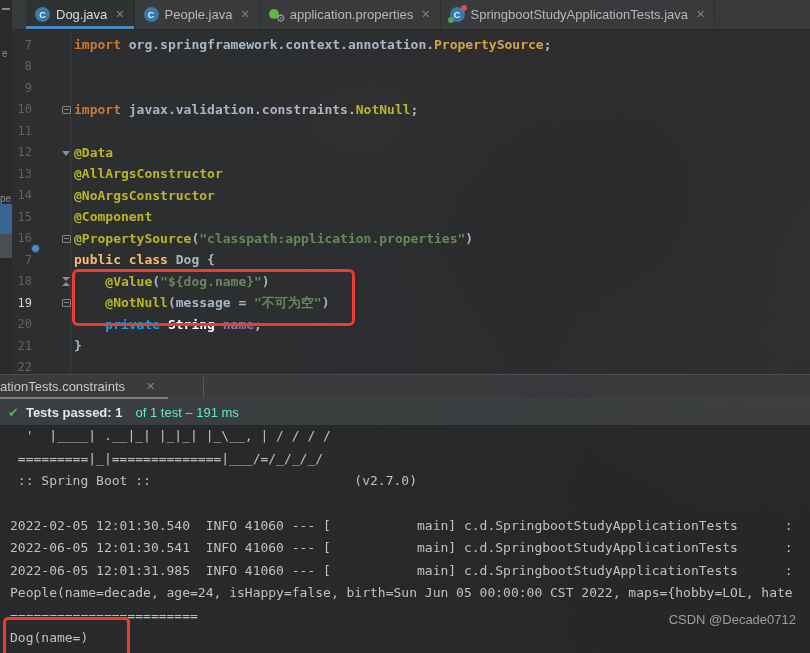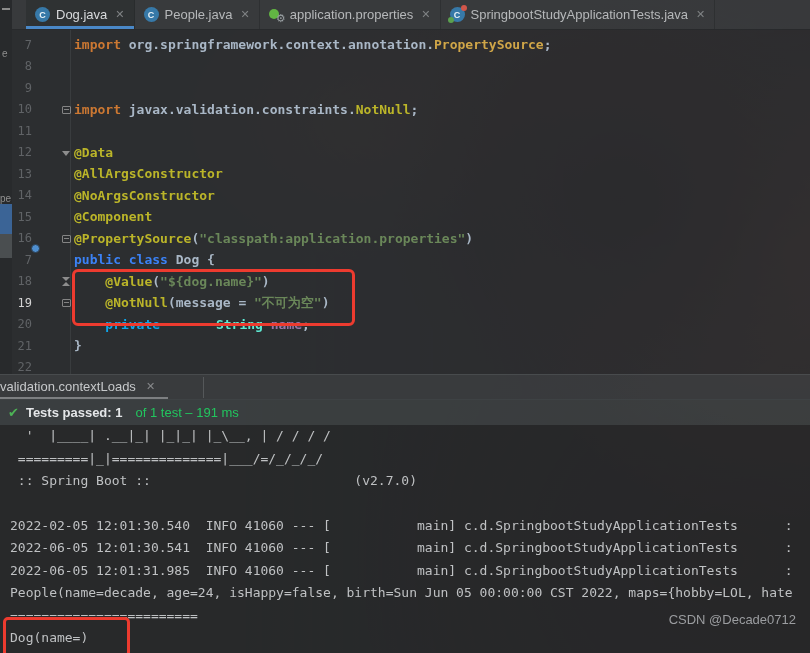--- a/index.html
+++ b/index.html
@@ -63,21 +63,21 @@
   .testtabs{position:absolute;left:0;top:374px;width:810px;height:25px;z-index:2;background:rgba(60,63,65,.88);
     border-top:1px solid rgba(88,91,93,.5);}
   .testtab-label{position:absolute;left:0;top:4px;font-size:13px;color:#c7c9cb;}
   .testtab-close{position:absolute;left:146px;top:5px;font-size:11px;color:#87898b;}
   .testtab-underline{position:absolute;left:0;top:22px;width:168px;height:2px;background:#7d7f81;}
   .testtab-divider{position:absolute;left:203px;top:2px;width:1px;height:21px;background:rgba(110,113,115,.55);}
   .teststatus{position:absolute;left:0;top:399px;width:810px;height:26px;z-index:2;background:rgba(64,68,70,.82);
     display:flex;align-items:center;font-size:13px;}
   .teststatus .check{color:#4db356;margin:0 7px 0 8px;font-size:13px;}
   .teststatus .main{color:#e4e6e8;font-weight:bold;margin-right:13px;}
-  .teststatus .detail{color:#22c55e;}
+  .teststatus .detail{color:#5eead4;}
   
   .console{position:absolute;left:0;top:425px;width:810px;height:228px;z-index:1;
     background:rgba(41,43,44,.8);overflow:hidden;
     font-family:"DejaVu Sans Mono","Liberation Mono",monospace;}
   .console .lineswrap{position:absolute;left:10px;top:-19px;right:0;}
   .console .cline{height:22.4px;font-size:13px;color:#bfc1c3;white-space:pre;overflow:hidden;}
   .rb2{left:3px;top:192px;width:121px;height:34px;border-radius:5px;}
   .watermark{position:absolute;right:14px;top:612px;z-index:6;font-size:13px;color:#9b9da0;}
 </style>
 </head>
@@ -123,32 +123,32 @@
       <div class="cl"><span class="num">7</span><span class="code"><span style="color: rgb(204, 120, 50);">import</span><span style="color: rgb(169, 183, 198);"> org.springframework.context.annotation.</span><span style="color: rgb(208, 166, 72);">PropertySource</span><span style="color: rgb(169, 183, 198);">;</span></span></div>
       <div class="cl"><span class="num">8</span></div>
       <div class="cl"><span class="num">9</span><span class="code"></span></div>
       <div class="cl"><span class="num">10</span><span class="foldslot"><span class="f-box"></span></span><span class="code"><span style="color: rgb(204, 120, 50);">import</span><span style="color: rgb(169, 183, 198);"> javax.validation.constraints.</span><span style="color: rgb(187, 181, 41);">NotNull</span><span style="color: rgb(169, 183, 198);">;</span></span></div>
       <div class="cl"><span class="num">11</span><span class="code"></span></div>
       <div class="cl"><span class="num">12</span><span class="foldslot"><span class="f-arrow"></span></span><span class="code"><span style="color: rgb(187, 181, 41);">@Data</span></span></div>
       <div class="cl"><span class="num">13</span><span class="code"><span style="color: rgb(187, 181, 41);">@AllArgsConstructor</span></span></div>
       <div class="cl"><span class="num">14</span><span class="code"><span style="color: rgb(187, 181, 41);">@NoArgsConstructor</span></span></div>
       <div class="cl"><span class="num">15</span><span class="code"><span style="color: rgb(187, 181, 41);">@Component</span></span></div>
       <div class="cl"><span class="num">16</span><span class="foldslot"><span class="f-box"></span></span><span class="code"><span style="color: rgb(187, 181, 41);">@PropertySource</span><span style="color: rgb(169, 183, 198);">(</span><span style="color: rgb(106, 135, 89);">"classpath:application.properties"</span><span style="color: rgb(169, 183, 198);">)</span></span></div>
-      <div class="cl"><span class="num">7</span><span class="iconslot"><span class="spring-bean"></span></span><span class="code"><span style="color: #3b82f6;">public class </span><span style="color: rgb(169, 183, 198);">Dog {</span></span></div>
+      <div class="cl"><span class="num">7</span><span class="iconslot"><span class="spring-bean"></span></span><span class="code"><span style="color: #fdba74;">public class </span><span style="color: rgb(169, 183, 198);">Dog {</span></span></div>
       <div class="cl"><span class="num">18</span><span class="foldslot"><span class="f-hour"><i class="up"></i><i class="dn"></i></span></span><span class="code"><span style="color: rgb(169, 183, 198);">    </span><span style="color: rgb(187, 181, 41);">@Value</span><span style="color: rgb(169, 183, 198);">(</span><span style="color: rgb(106, 135, 89);">"${dog.name}"</span><span style="color: rgb(169, 183, 198);">)</span></span></div>
       <div class="cl cur"><span class="num">19</span><span class="foldslot"><span class="f-box"></span></span><span class="code"><span style="color: rgb(169, 183, 198);">    </span><span style="color: rgb(187, 181, 41);">@NotNull</span><span style="color: rgb(169, 183, 198);">(message = </span><span style="color: rgb(106, 135, 89);">"不可为空"</span><span style="color: rgb(169, 183, 198);">)</span></span></div>
-      <div class="cl"><span class="num">20</span><span class="code"><span style="color: rgb(169, 183, 198);">    </span><span style="color: #0ea5e9;">private </span><span style="color: #5eead4; margin-left: 48px;">String </span><span style="color: rgb(152, 118, 170);">name</span><span style="color: rgb(169, 183, 198);">;</span></span></div>
+      <div class="cl"><span class="num">20</span><span class="code"><span style="color: rgb(169, 183, 198);">    </span><span style="color: #0ea5e9;">private </span><span style="color: #ffffff;">String </span><span style="color: rgb(152, 118, 170);">name</span><span style="color: rgb(169, 183, 198);">;</span></span></div>
       <div class="cl"><span class="num">21</span><span class="code"><span style="color: rgb(169, 183, 198);">}</span></span></div>
       <div class="cl"><span class="num">22</span><span class="code"></span></div>
     </div>
   <div class="redbox rb1"></div>
 </div>
 
 <div class="testtabs">
-  <div class="testtab-label">validation.contextLoads</div>
+  <div class="testtab-label">ationTests.constraints</div>
   <div class="testtab-close">✕</div>
   <div class="testtab-underline"></div>
   <div class="testtab-divider"></div>
 </div>
 
 <div class="teststatus">
   <span class="check">✔</span>
   <span class="main">Tests passed: 1</span>
   <span class="detail">of 1 test – 191 ms</span>
 </div>

